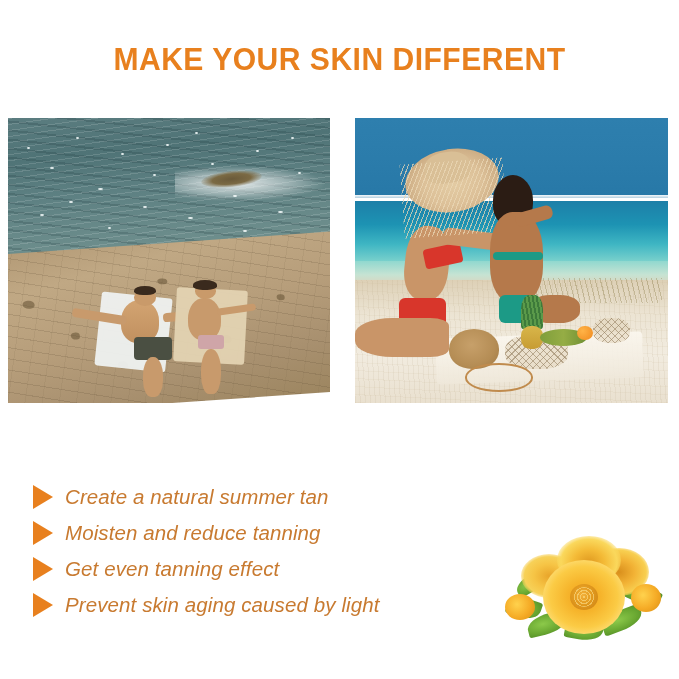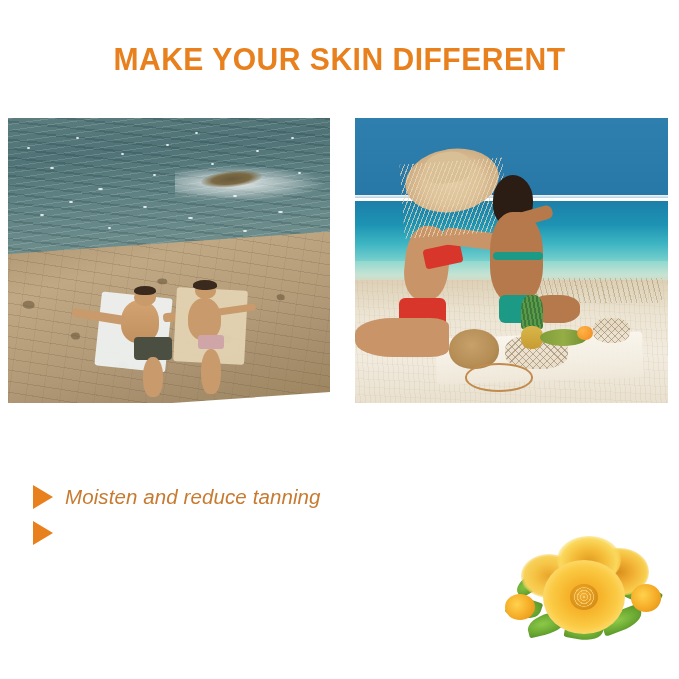--- a/index.html
+++ b/index.html
@@ -300,30 +300,39 @@
         <div class="papaya" style="left:59%; top:74%; width:15%; height:6%;"></div>
         <div class="orange-fruit" style="left:71%; top:73%; width:5%; height:5%;"></div>
         <div class="net-bag" style="left:76%; top:70%; width:12%; height:9%;"></div>
         <div class="strap" style="left:35%; top:86%; width:22%; height:10%;"></div>
       </div>
     </div>
   </div>
 
   <div class="bullets">
 
+    <div class="bullet-row">
+      <span class="tri"></span>
+      <span class="bullet-text">Create a natural summer tan</span>
+    </div>
 
     <div class="bullet-row">
       <span class="tri"></span>
       <span class="bullet-text">Moisten and reduce tanning</span>
     </div>
 
     <div class="bullet-row">
       <span class="tri"></span>
-    </div>
-
+      <span class="bullet-text">Get even tanning effect</span>
+    </div>
+
+    <div class="bullet-row">
+      <span class="tri"></span>
+      <span class="bullet-text">Prevent skin aging caused by light</span>
+    </div>
   </div>
 
   <div class="flowers">
 
     <span class="leaf" style="left:2px;  top:70px; width:34px; height:20px; transform:rotate(18deg);"></span>
     <span class="leaf" style="left:22px; top:86px; width:40px; height:20px; transform:rotate(-14deg);"></span>
     <span class="leaf" style="left:60px; top:92px; width:38px; height:20px; transform:rotate(10deg);"></span>
     <span class="leaf" style="left:96px; top:82px; width:42px; height:20px; transform:rotate(-20deg);"></span>
     <span class="leaf" style="left:120px;top:58px; width:36px; height:18px; transform:rotate(24deg);"></span>
     <span class="leaf" style="left:10px; top:48px; width:30px; height:16px; transform:rotate(-30deg);"></span>

